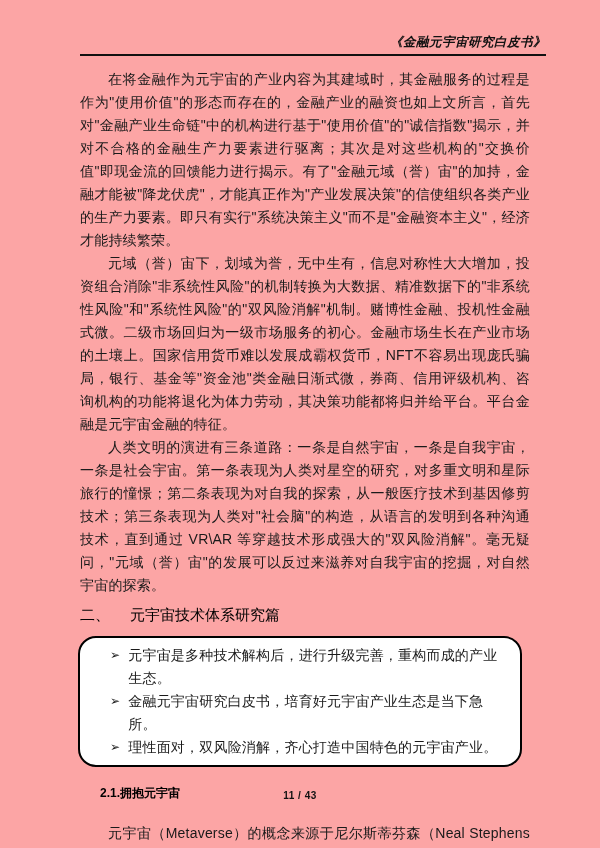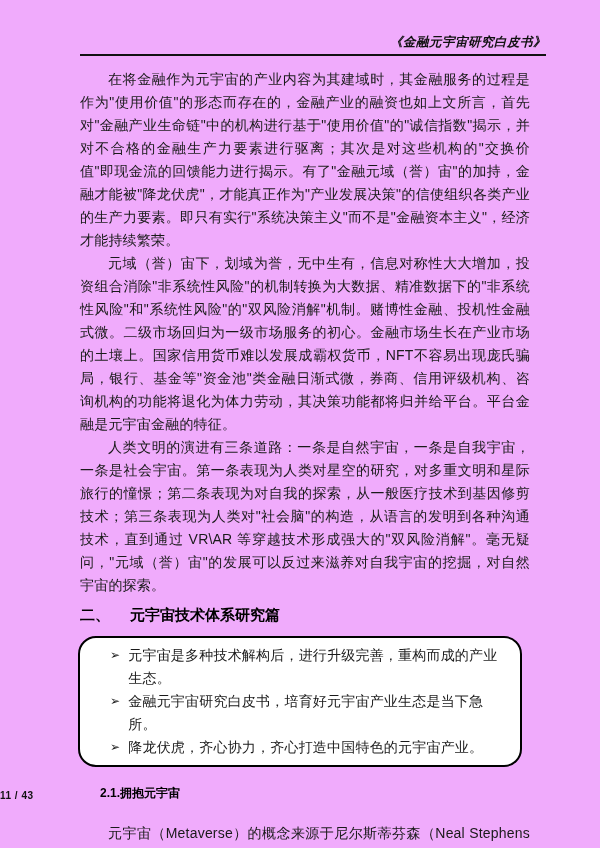--- a/index.html
+++ b/index.html
@@ -1,19 +1,19 @@
 <!DOCTYPE html>
 <html><head>
 <meta charset="utf-8">
 <style>
   html,body{margin:0;padding:0;background:#ffffff;}
   .page{
     position:relative;
     width:600px;height:848px;
-    background:#f0abfc;
+    background:#fca5a5;
     overflow:hidden;
     font-family:"Liberation Sans","DejaVu Sans",sans-serif;
     color:#1a1a1a;
     box-sizing:border-box;
   }
   
   .header{
     margin:34px 54px 0 80px;
     border-bottom:2px solid #111;
     padding-bottom:4px;
@@ -36,21 +36,21 @@
     line-height:23px;
     text-align:justify;
     text-indent:2em;
     letter-spacing:0.2px;
     word-break:break-all;
   }
   .body-para.first{margin-top:12px;}
   
   .sec-heading{
     margin-top:8px;
-    font-weight:bold;
+    font-weight:normal;
     font-size:15px;
     line-height:20px;
     color:#000;
   }
   .sec-number{display:inline-block;margin-right:20px;}
   
   .callout{
     margin:11px 8px 0 -2px;
     border:2px solid #000;
     border-radius:18px;
@@ -81,21 +81,21 @@
   }
   .closing{
     margin-top:18px;
     line-height:24px;
   }
   
   .footer{
     position:absolute;
     left:0;right:0;
     bottom:45px;
-    text-align:left;
+    text-align:center;
   }
   .page-number{
     font-size:10px;
     font-weight:bold;
     line-height:10px;
     color:#111;
     letter-spacing:0.5px;
   }
 </style>
 </head>
@@ -123,21 +123,21 @@
       <div class="bullet-row">
         <span class="bullet-icon">➢</span>
         <span>元宇宙是多种技术解构后，进行升级完善，重构而成的产业生态。</span>
       </div>
       <div class="bullet-row">
         <span class="bullet-icon">➢</span>
         <span>金融元宇宙研究白皮书，培育好元宇宙产业生态是当下急所。</span>
       </div>
       <div class="bullet-row">
         <span class="bullet-icon">➢</span>
-        <span>降龙伏虎，齐心协力，齐心打造中国特色的元宇宙产业。</span>
+        <span>理性面对，双风险消解，齐心打造中国特色的元宇宙产业。</span>
       </div>
     </div>
 
     <div class="sub-heading">2.1.拥抱元宇宙</div>
 
     <p class="body-para closing">元宇宙（Metaverse）的概念来源于尼尔斯蒂芬森（Neal Stephenson）的著作《雪崩》（Snow Crash）。简单的来讲就是一个平行于现实世界的虚拟世界。</p>
 
   </div>
 
   <div class="footer">

